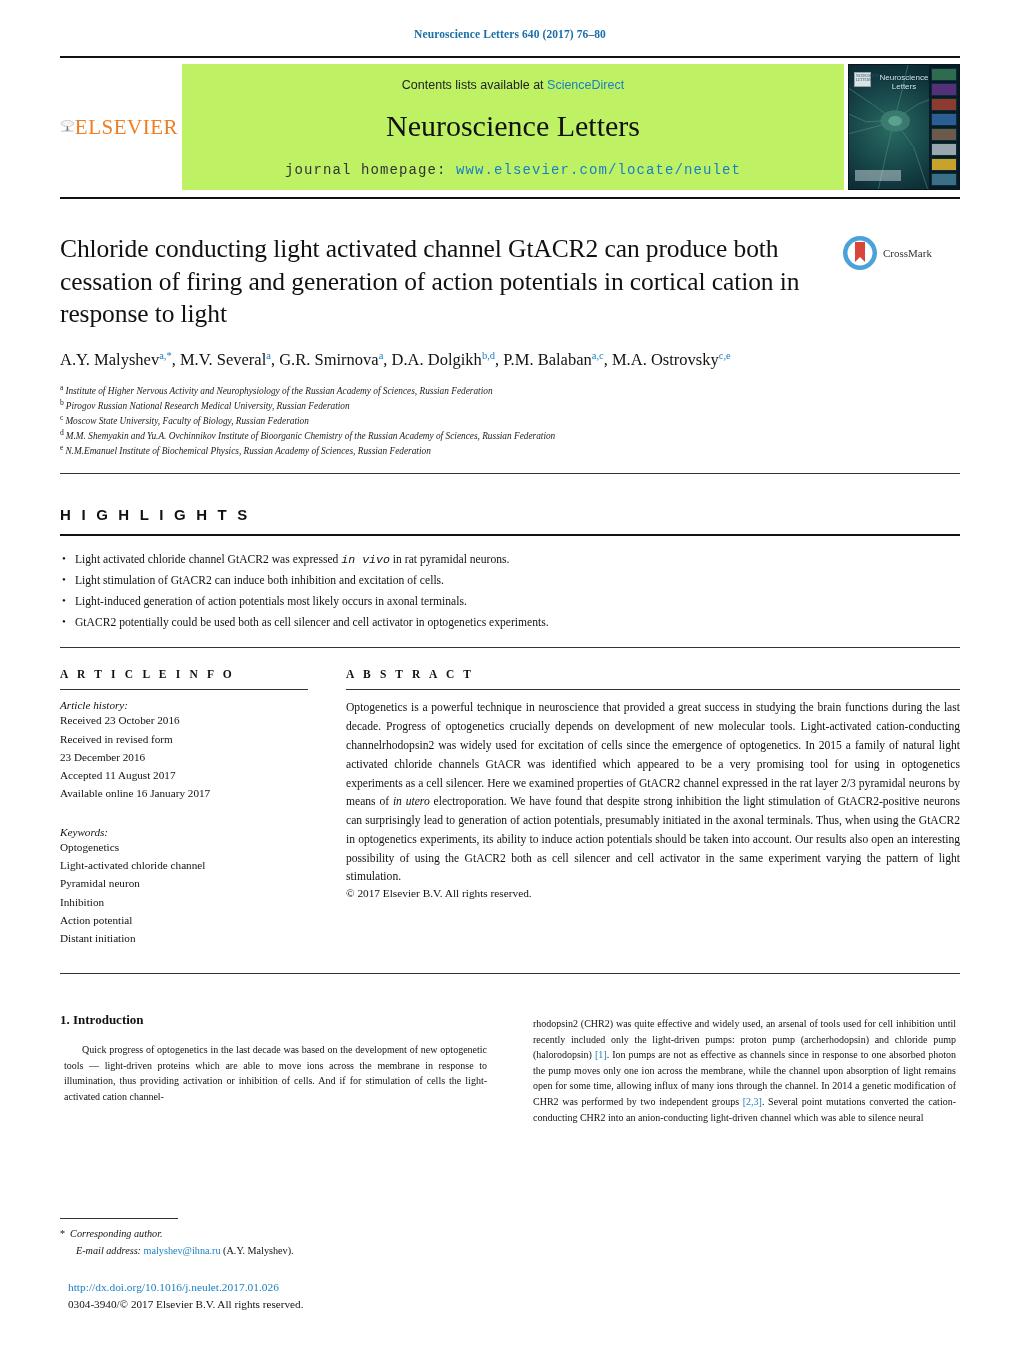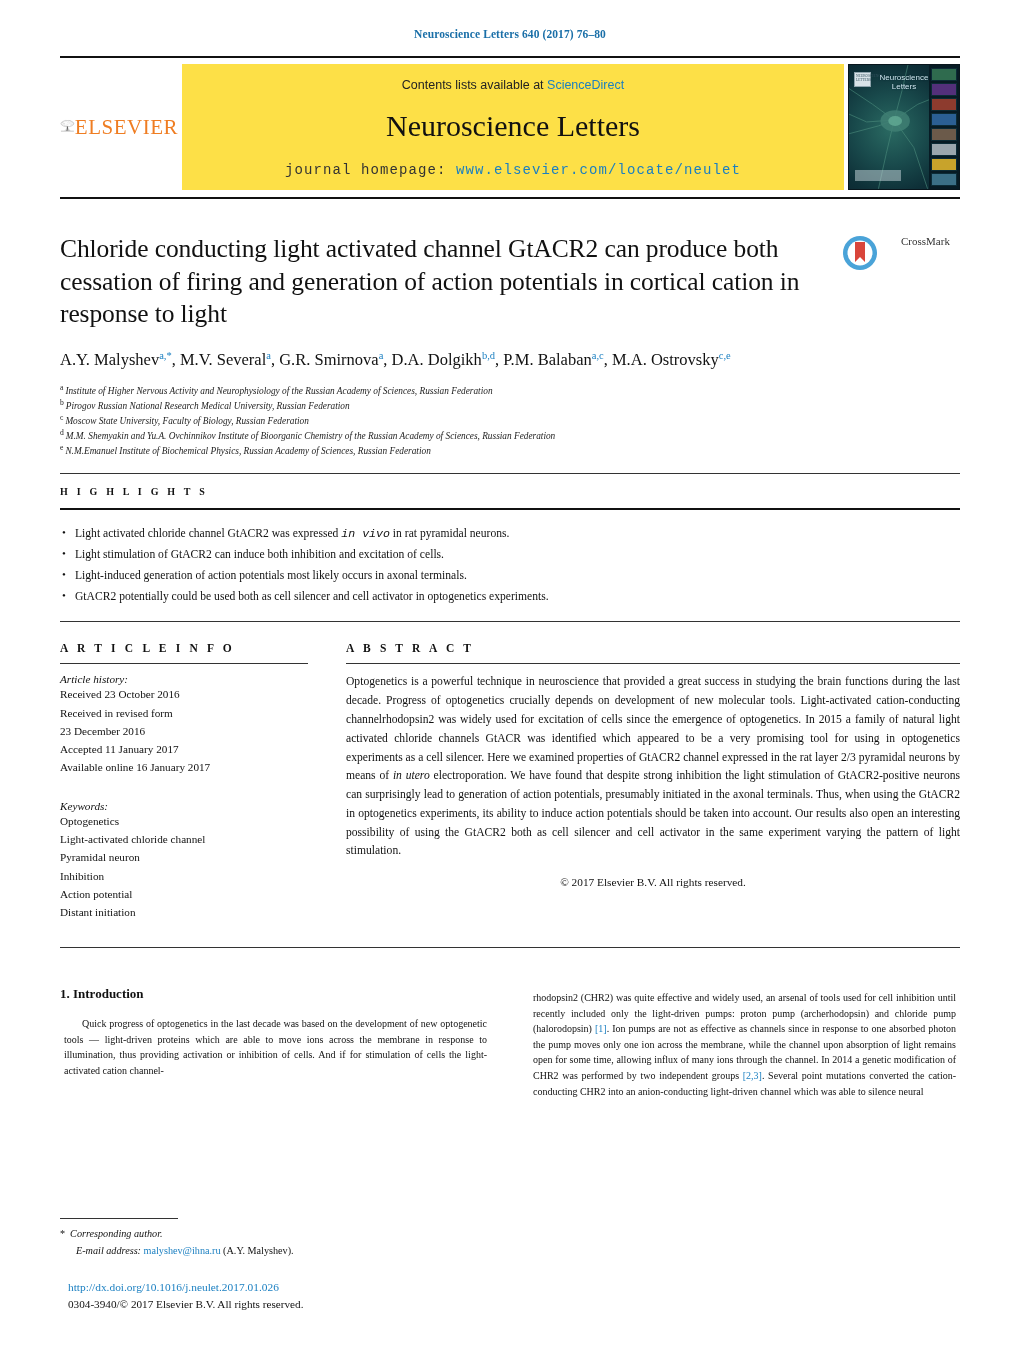--- a/index.html
+++ b/index.html
@@ -56,21 +56,21 @@
     font-family: "Liberation Serif", serif;
     font-size: 21px;
     letter-spacing: .5px;
     color: #ef7d22;
     font-weight: normal;
     line-height: 1;
     margin-top: 2px;
   }
   .banner {
     flex: 1 1 auto;
-    background: #fde047;
+    background: #bef264;
     display: flex;
     flex-direction: column;
     align-items: center;
     justify-content: space-between;
     padding: 14px 0 12px 0;
     margin: 0 4px;
   }
   .banner-contents {
     font-family: "Liberation Sans", sans-serif;
     font-size: 12.5px;
@@ -167,22 +167,22 @@
     font-size: 25.5px;
     font-weight: normal;
     line-height: 1.28;
     margin: 0;
     color: #111;
     letter-spacing: -0.1px;
   }
   .crossmark {
     flex: 0 0 118px;
     display: flex;
-    align-items: flex-start;
-    gap: 23px;
+    align-items: center;
+    gap: 5px;
     padding-top: 2px;
   }
   .crossmark-label {
     font-family: "Liberation Serif", serif;
     font-size: 11px;
     color: #333;
   }
 
   
   .authors {
@@ -212,26 +212,26 @@
     line-height: 0;
     margin-right: 2px;
   }
 
   
   .rule-thin { border-top: 1px solid #333; margin-top: 14px; }
   .rule-thick { border-top: 2.5px solid #111; }
 
   
   .sec-label {
-    font-family: Liberation Serif, serif;
-    font-size: 10px;
+    font-family: Liberation Sans, sans-serif;
+    font-size: 15px;
     font-weight: bold;
     letter-spacing: 3.2px;
     color: #111;
-    margin-top: 12px;
+    margin-top: 32px;
   }
   .highlights {
     list-style: none;
     margin: 13px 0 0 0;
     padding: 0;
   }
   .highlights li {
     font-size: 11.6px;
     line-height: 1.82;
     color: #111;
@@ -282,23 +282,22 @@
 
   .abstract-body {
     margin-top: 9px;
     font-size: 11.6px;
     line-height: 1.62;
     text-align: justify;
     color: #111;
   }
   .abstract-body em { font-style: italic; }
   .copyright {
-    text-align: center;
+    text-align: left;
     font-size: 11.3px;
-    margin-top: 15px;
     color: #111;
   }
 
   
   .body-cols {
     display: flex;
     gap: 38px;
     margin-top: 38px;
   }
   .body-col { flex: 1 1 0; }
@@ -476,21 +475,21 @@
 
   <div class="info-abstract">
     <div class="col-info">
       <div class="col-head">A R T I C L E   I N F O</div>
       <div class="col-rule"></div>
       <div class="hist-title">Article history:</div>
       <ul class="hist-list">
           <li>Received 23 October 2016</li>
           <li>Received in revised form</li>
           <li>23 December 2016</li>
-          <li>Accepted 11 January 2017</li>
+          <li>Accepted 11 August 2017</li>
           <li>Available online 16 January 2017</li>
         </ul>
       <div class="kw-block">
         <div class="kw-title">Keywords:</div>
         <ul class="kw-list">
             <li>Optogenetics</li>
             <li>Light-activated chloride channel</li>
             <li>Pyramidal neuron</li>
             <li>Inhibition</li>
             <li>Action potential</li>

